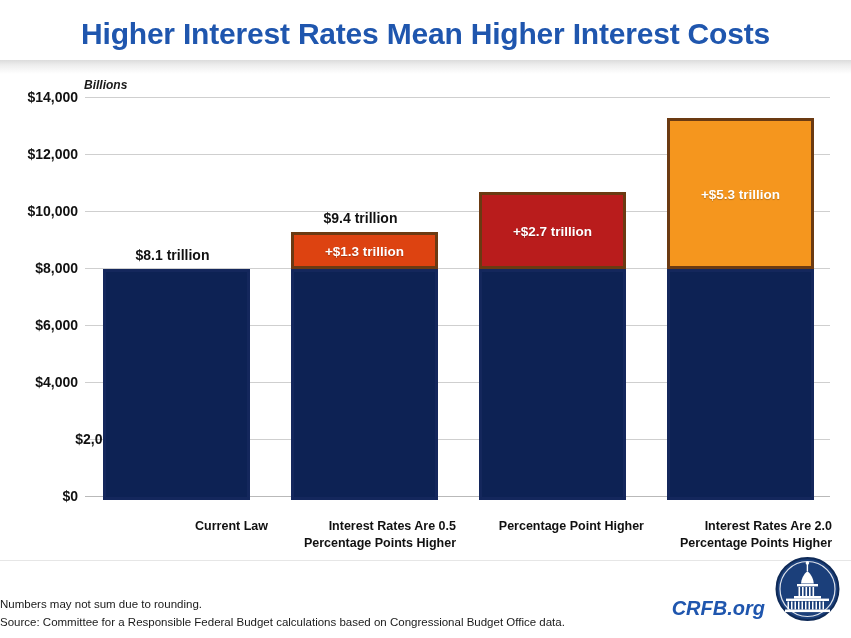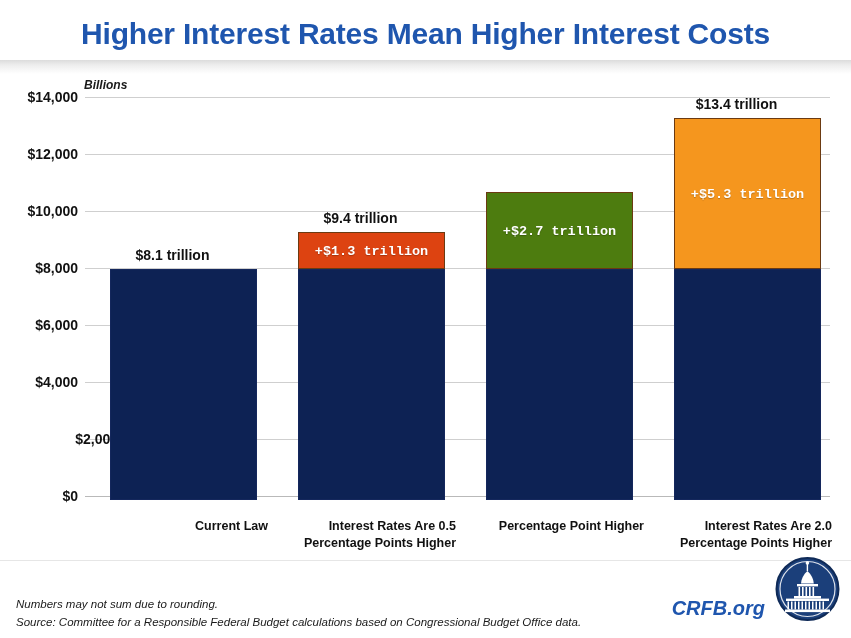--- a/index.html
+++ b/index.html
@@ -46,23 +46,22 @@
   .ytick {
     position:absolute; left:0; width:78px; text-align:right;
     font-size:14px; font-weight:bold; color:#111111;
     transform:translateY(-50%);
   }
 
   
   .bars { position:absolute; left:0; top:0; width:851px; height:432px; }
   .bar-group { position:absolute; bottom:0; }
   .seg {
-    position:absolute; left:11px; width:100%;
-    border:1px solid #7f1d1d;
-    font-family:Liberation Mono, monospace;
+    position:absolute; left:4px; width:100%;
+    border:3px solid #7f1d1d;
   }
   .seg-base { background:#0d2254; border-color:#14275c; }
   .seg-add  { border-color:#6b3a12; }
   .seg-label {
     position:absolute; left:0; top:50%; width:100%;
     transform:translateY(-50%);
     text-align:center; color:#ffffff;
     font-size:13.5px; font-weight:bold;
     text-shadow:0 1px 1px rgba(0,0,0,.25);
     white-space:nowrap;
@@ -82,22 +81,22 @@
     font-size:12.5px; font-weight:bold; color:#111111;
     line-height:17px;
   }
 
   
   .footer { position:absolute; left:0; top:552px; width:851px; height:86px; }
   .footer-rule {
     position:absolute; left:0; top:8px; width:851px; height:1px; background:#e6e6e6;
   }
   .note {
-    position:absolute; left:16px;
-    font-size:11.5px; font-style:italic; color:#1a1a1a; white-space:nowrap;
+    position:absolute; left:0;
+    font-size:11.5px; color:#1a1a1a; white-space:nowrap;
   }
   .note-1 { top:46px; }
   .note-2 { top:64px; }
 
   .brand {
     position:absolute; right:86px; top:45px;
     font-size:20px; font-weight:bold; font-style:italic; color:#1f56ae;
     white-space:nowrap;
   }
   .seal {
@@ -142,30 +141,29 @@
         </div>
         <div class="bar-group" style="left: 287px; width: 147px; height: 428px;">
           <div class="seg seg-base" style="top: 197.15px; height: 230.85px; background: rgb(13, 34, 84);"></div>
           <div class="seg seg-add" style="top: 160.1px; height: 37.05px; background: rgb(221, 67, 17);">
             <div class="seg-label">+$1.3 trillion</div>
           </div>
           <div class="total-label" style="top: 138.1px;">$9.4 trillion</div>
         </div>
         <div class="bar-group" style="left: 475px; width: 147px; height: 428px;">
           <div class="seg seg-base" style="top: 197.15px; height: 230.85px; background: rgb(13, 34, 84);"></div>
-          <div class="seg seg-add" style="top: 120.2px; height: 76.95px; background: #4d7c0f;">
+          <div class="seg seg-add" style="top: 120.2px; height: 76.95px; background: #b91c1c;">
             <div class="seg-label">+$2.7 trillion</div>
           </div>
         </div>
         <div class="bar-group" style="left: 663px; width: 147px; height: 428px;">
           <div class="seg seg-base" style="top: 197.15px; height: 230.85px; background: rgb(13, 34, 84);"></div>
           <div class="seg seg-add" style="top: 46.1px; height: 151.05px; background: rgb(245, 150, 30);">
             <div class="seg-label">+$5.3 trillion</div>
           </div>
-          <div class="total-label" style="top: 24.1px;">$13.4 trillion</div>
         </div>
       </div>
   </div>
 
   <div class="cats" id="cats">
       <div class="cat" style="left: 77px; width: 191px;">
         <div>Current Law</div>
       </div>
       <div class="cat" style="left: 265px; width: 191px;">
         <div>Interest Rates Are 0.5</div>

